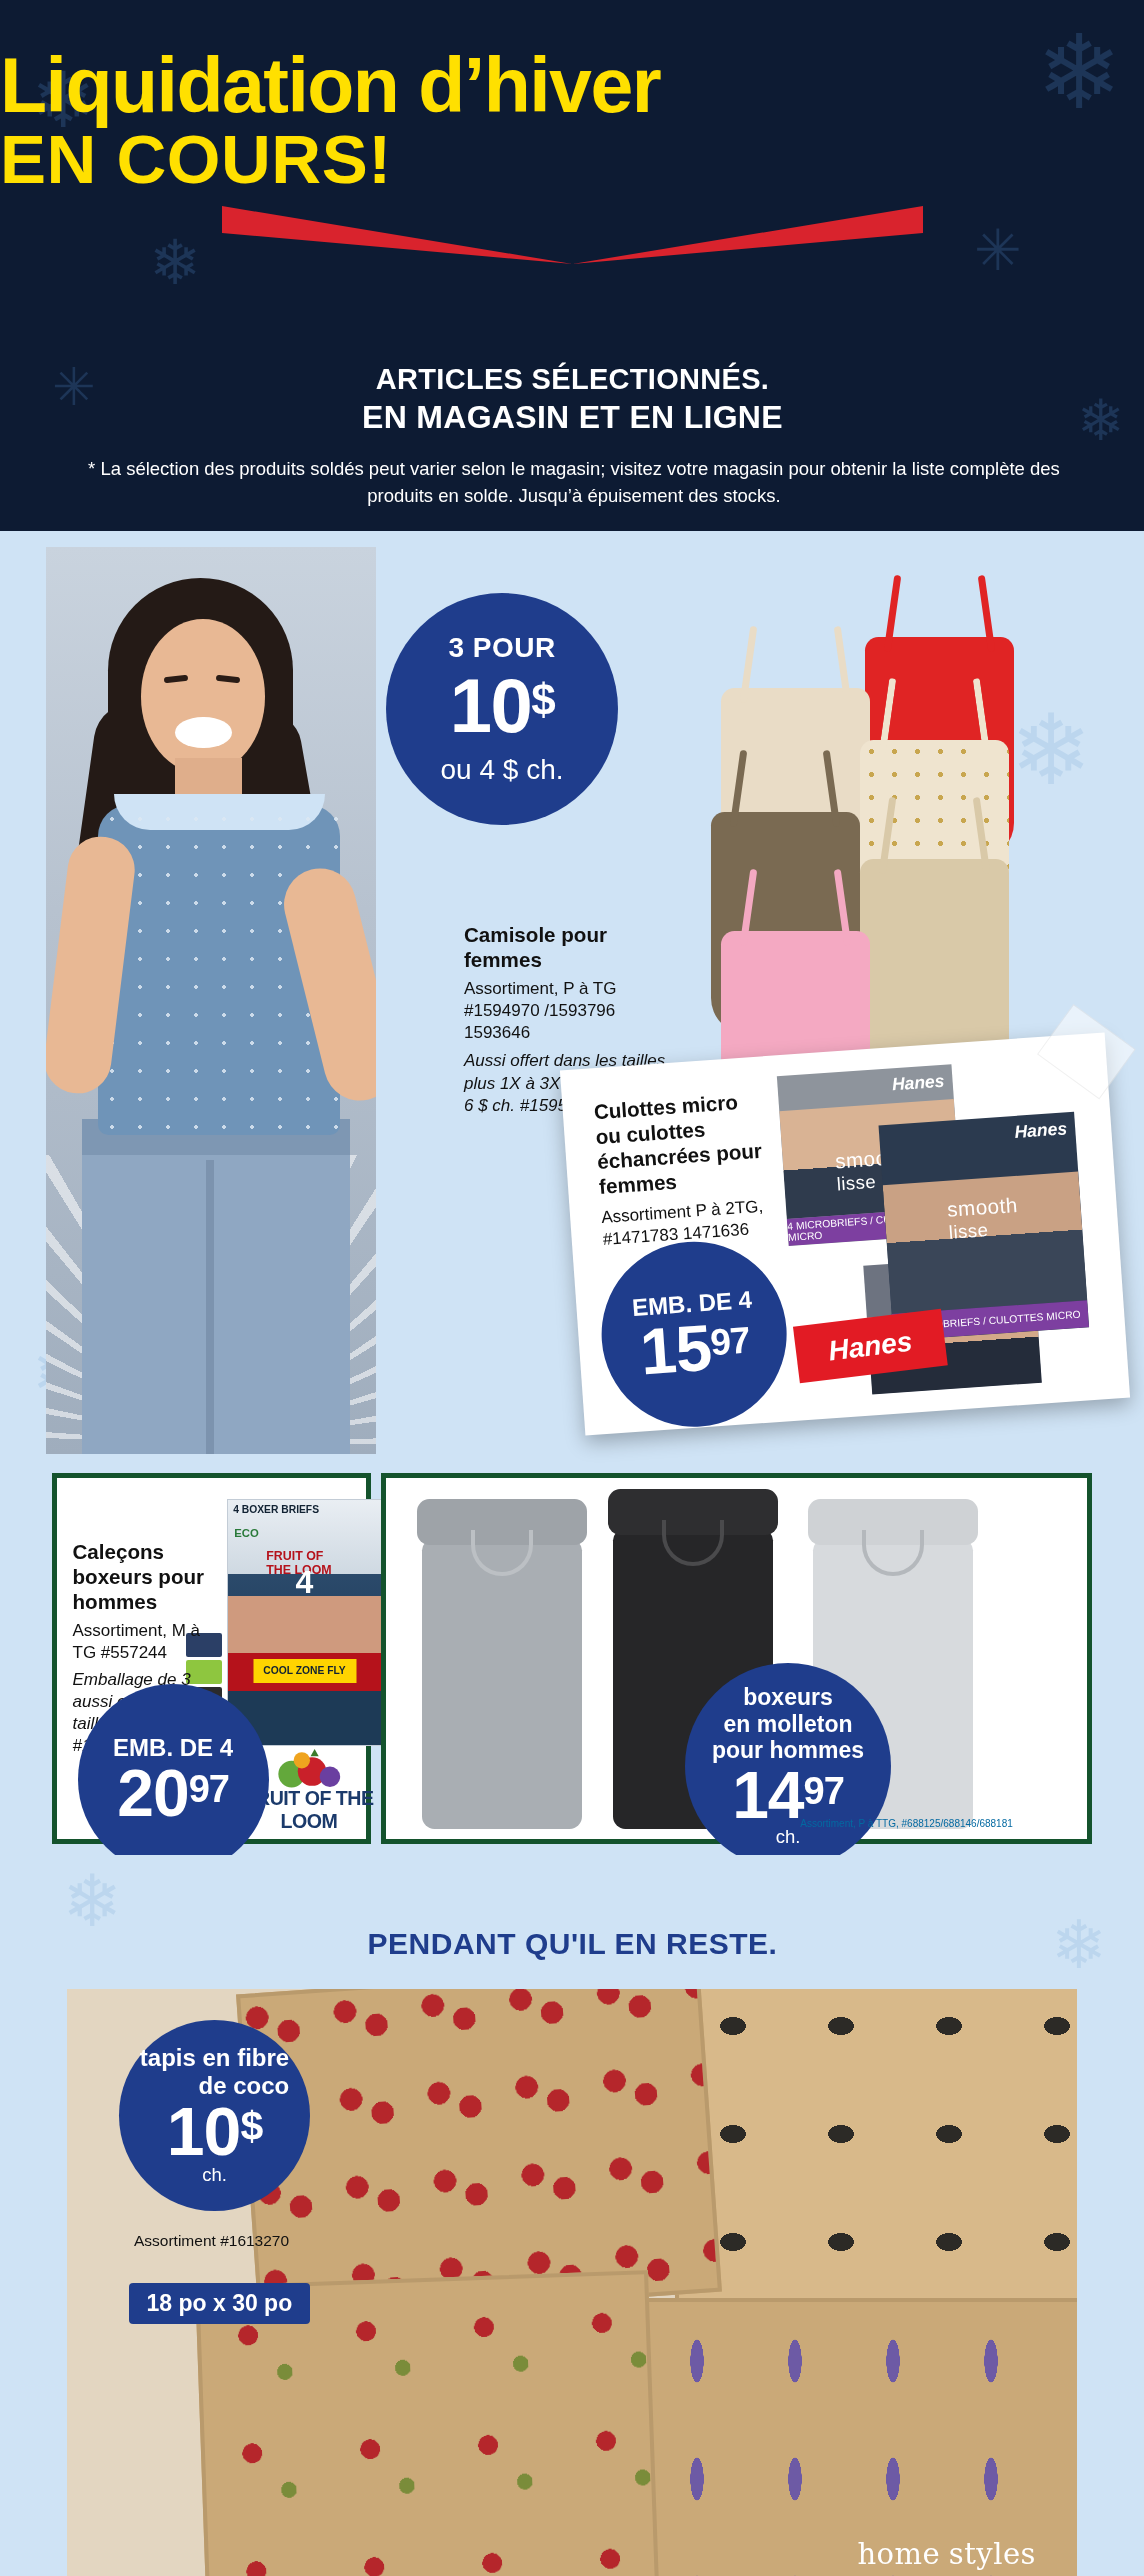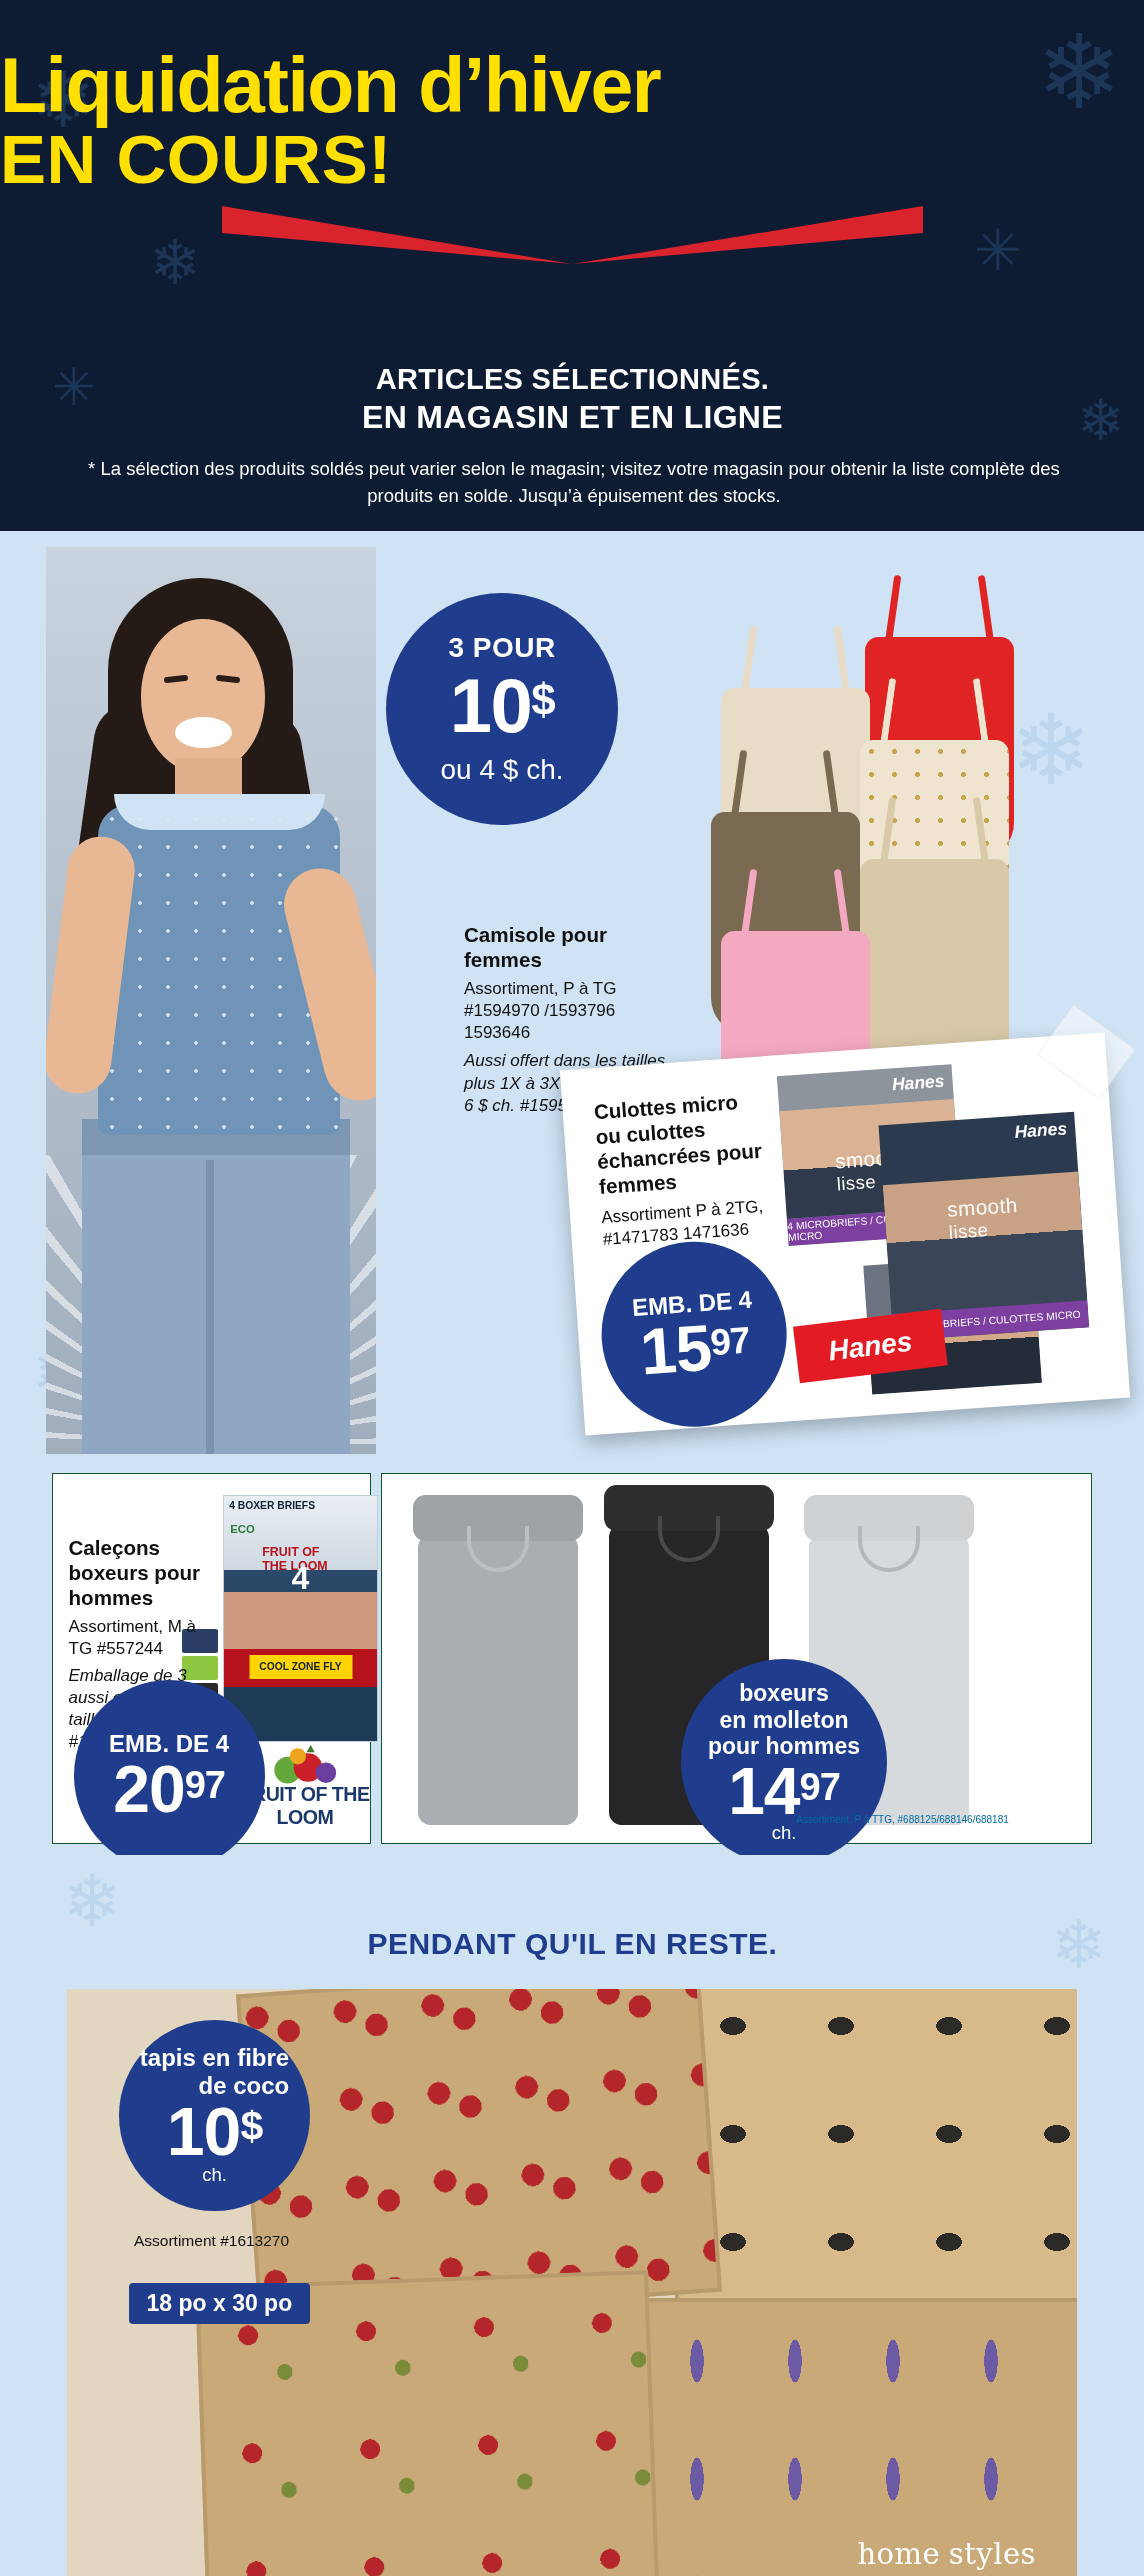--- a/index.html
+++ b/index.html
@@ -207,21 +207,21 @@
   .sec2 {
     position: absolute;
     left: 0; top: 1463px;
     width: 1145px;
     height: 392px;
     background: #cfe3f5;
   }
   .panel {
     position: absolute;
     background: #ffffff;
-    border: 1px solid #14532d;
+    border: 5px solid #14532d;
   }
   .p-box { left: 52px; top: 10.3px; width: 319px; height: 371px; }
   .p-pants { left: 381px; top: 10.3px; width: 711px; height: 371px; }
 
   .boxer-pack {
     position:absolute; left:170px; top:20.6px; width:155px; height:247px;
     background: linear-gradient(180deg,#e9eef3 0%, #cfd9e2 30%, #2b4a6b 30%, #16304a 100%);
     border:1px solid #c3ccd6;
   }
   .boxer-pack .hdr { position:absolute; left:5.2px; top:4.1px; font-size:10.3px; color:#123; font-weight:bold; }

